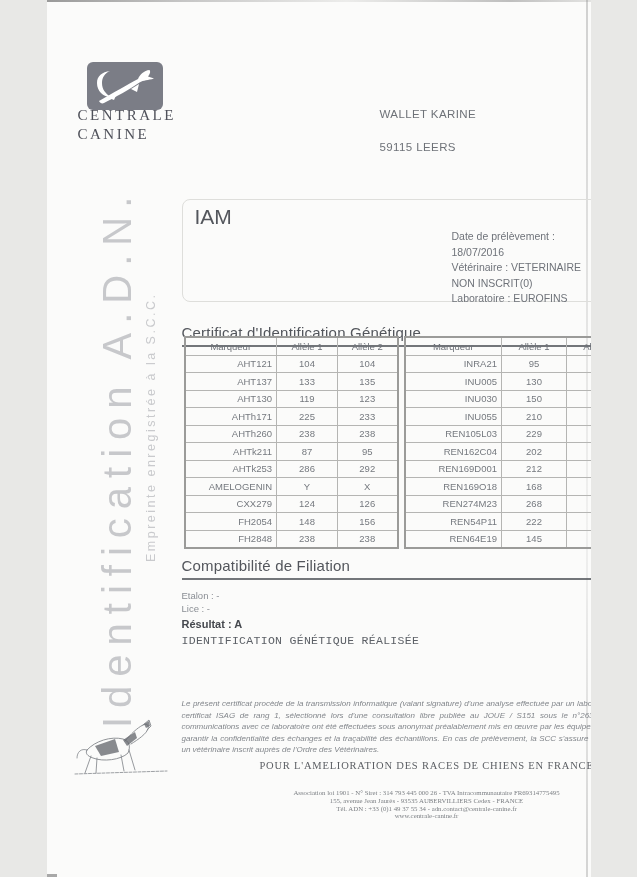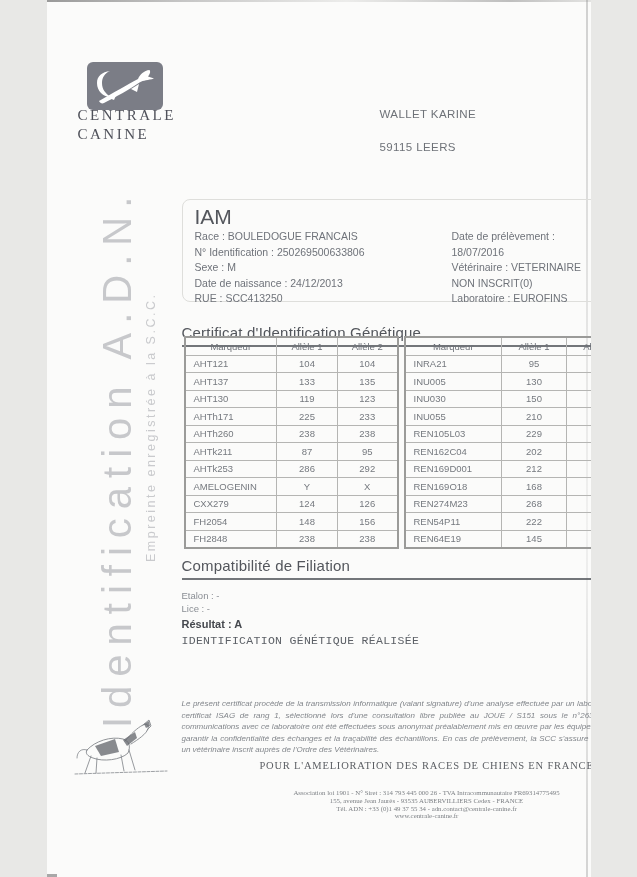--- a/index.html
+++ b/index.html
@@ -54,21 +54,21 @@
 
   
   table.alleles{position:absolute;border-collapse:collapse;table-layout:fixed;
     border:2px solid #9b9b99;background:transparent;padding-left:32px;}
   .tbl-left{left:137px;top:336px;width:213px;}
   .tbl-right{left:357px;top:336px;width:227px;}
   table.alleles th,table.alleles td{
     border:1px solid #b5b5b3;font-weight:normal;
     font-size:9.5px;color:#75797f;height:16.5px;padding:0 4px;overflow:hidden;}
   table.alleles th{text-align:center;color:#6d7178;}
-  table.alleles td:first-child{text-align:left;padding-left:8px;}
+  table.alleles td:first-child{text-align:right;padding-left:8px;}
   table.alleles td.num{text-align:center;}
   .tbl-left col.c1{width:92px;} .tbl-left col.c2{width:61px;} .tbl-left col.c3{width:60px;}
   .tbl-right col.c1{width:97px;} .tbl-right col.c2{width:65px;} .tbl-right col.c3{width:65px;}
 
   
   .filiation-fields{position:absolute;left:135px;top:589px;font-size:9.5px;line-height:13px;color:#8a8e94;}
   .result-line{position:absolute;left:135px;top:618px;font-size:11px;font-weight:bold;color:#45484e;}
   .result-detail{position:absolute;left:135px;top:634px;font-size:11.5px;color:#5d6167;letter-spacing:.3px;font-family:Liberation Mono, monospace;}
 
   
@@ -108,27 +108,20 @@
   </div>
 
   <div class="wm-large">Identification A.D.N.</div>
   <div class="wm-small">Empreinte enregistrée à la S.C.C.</div>
 
   <div class="recipient-name">WALLET KARINE</div>
   <div class="recipient-city">59115 LEERS</div>
 
   <div class="iam-box"></div>
   <div class="iam-title">IAM</div>
-  <div class="fields fields-left">
-      <div>Race : BOULEDOGUE FRANCAIS</div>
-      <div>N° Identification : 250269500633806</div>
-      <div>Sexe : M</div>
-      <div>Date de naissance : 24/12/2013</div>
-      <div>RUE : SCC413250</div>
-    </div>
   <div class="fields fields-right">
       <div>Date de prélèvement : 18/07/2016</div>
       <div>Vétérinaire : VETERINAIRE NON INSCRIT(0)</div>
       <div>Laboratoire : EUROFINS</div>
     </div>
 
   <div class="section sec-genetic">
     <div class="section-title">Certificat d'Identification Génétique</div>
     <div class="section-rule"></div>
   </div>

